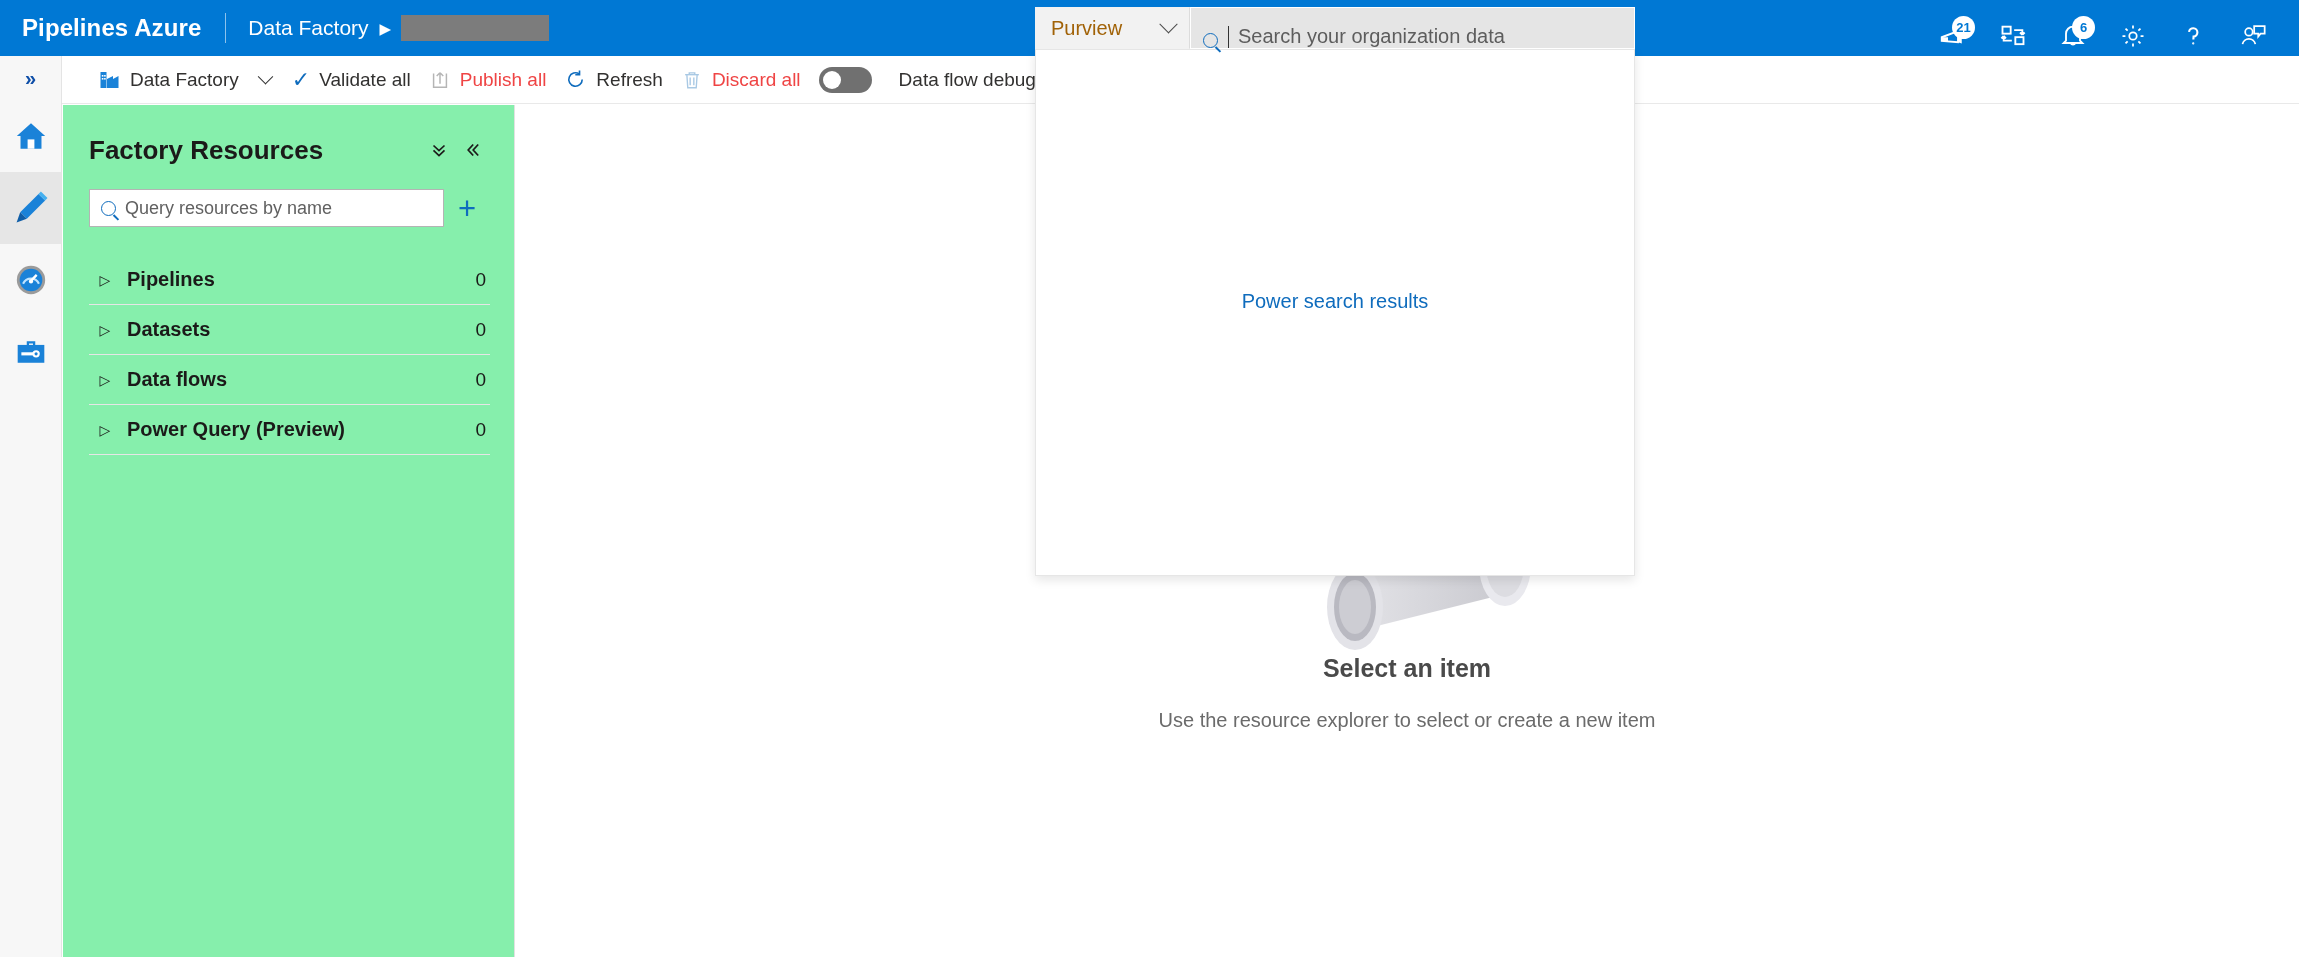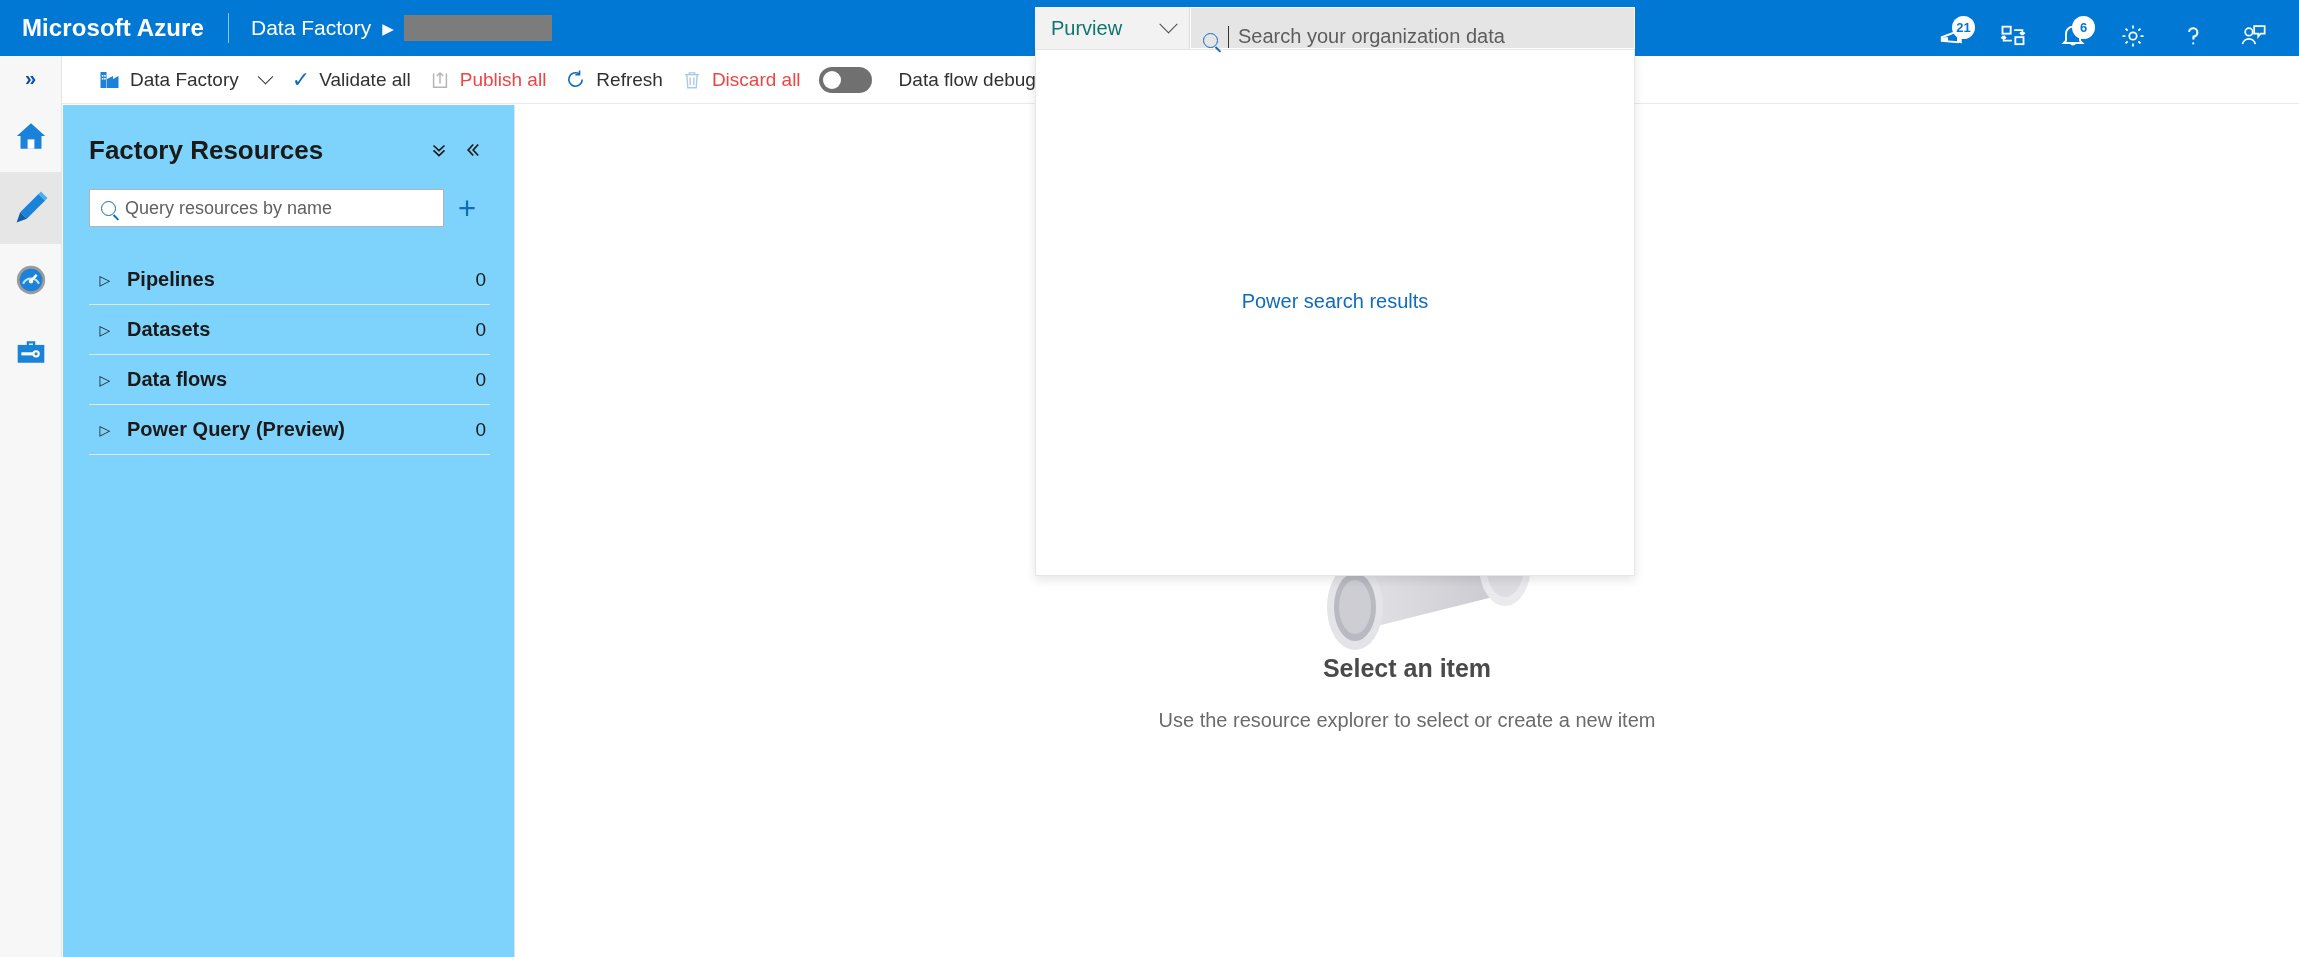--- a/index.html
+++ b/index.html
@@ -49,21 +49,21 @@
     display: flex; align-items: stretch;
     z-index: 60;
   }
   .scope-select {
     width: 155px;
     background: #f2f2f2;
     border: 1px solid #f2f2f2;
     border-right: 1px solid #dcdcdc;
     display: flex; align-items: center; justify-content: space-between;
     padding: 0 14px 0 15px;
-    font-size: 20px; color: #0f766e;
+    font-size: 20px; color: #a16207;
     cursor: pointer;
   }
   .scope-chev {
     width: 13px; height: 13px;
     border-right: 1.6px solid #4a4a4a;
     border-bottom: 1.6px solid #4a4a4a;
     transform: rotate(45deg) translate(-3px,-3px);
   }
   .search-field {
     flex: 1;
@@ -196,21 +196,21 @@
     border-radius: 50%; background: #ffffff;
   }
   .toggle-label {
     margin-left: 27px; font-size: 19px; color: #323130; white-space: nowrap;
   }
 
   
   .respanel {
     position: absolute; left: 63px; top: 105px;
     width: 452px; height: 852px;
-    background: #7dd3fc;
+    background: #86efac;
     border-right: 1px solid #e1e1e1;
     z-index: 20;
   }
   .rp-header {
     display: flex; align-items: center;
     padding: 28px 24px 0 26px;
   }
   .rp-title {
     font-size: 26px; font-weight: 600; color: #1b1a19;
     flex: 1; white-space: nowrap;
@@ -277,21 +277,21 @@
   }
   .empty-sub {
     font-size: 20px; color: #6b6b6b;
     margin-top: 26px;
   }
 </style>
 </head>
 <body>
 
 <div class="topbar">
-  <div class="brand">Microsoft Azure</div>
+  <div class="brand">Pipelines Azure</div>
   <div class="brand-sep"></div>
   <div class="crumb-text">Data Factory</div>
   <div class="crumb-arrow">▶</div>
   <div class="crumb-block"></div>
 
   <div class="topicons">
     <div class="ticon">
       <svg width="30" height="30" viewBox="0 0 24 24" fill="none" stroke="#ffffff" stroke-width="1.5">
         <path d="M3 13 L3 16 L8 16 L8 13 Z" fill="#ffffff" stroke="none"></path>
         <path d="M3 13 L16 8 L16 17 L3 16 Z" fill="none"></path>

